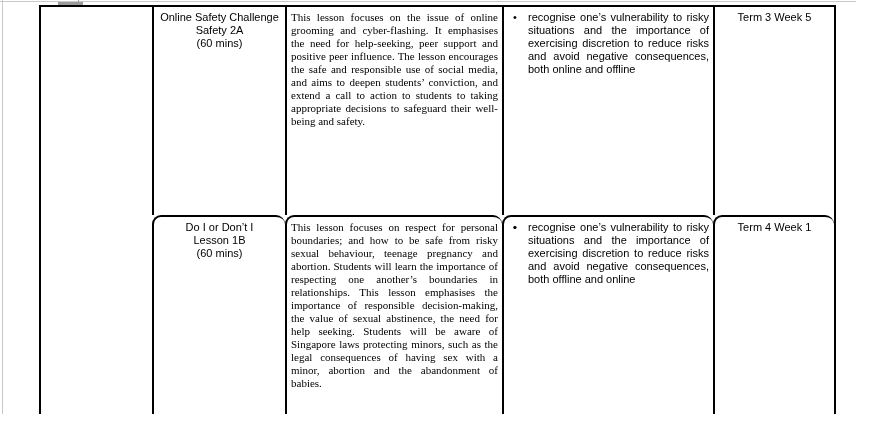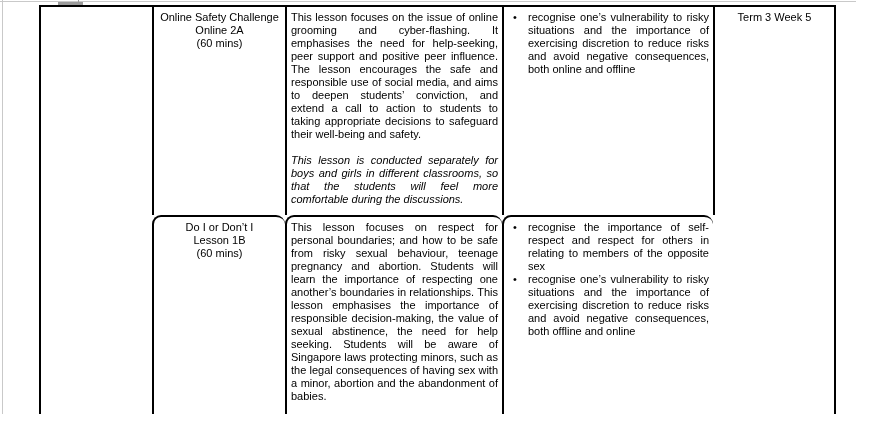--- a/index.html
+++ b/index.html
@@ -65,21 +65,21 @@
     box-sizing: border-box;
     padding: 4px 4px;
     font-size: 11px;
     line-height: 13px;
     overflow: hidden;
   }
   .c1 { grid-row: 1 / 3; }
   .bl { border-left: 2px solid #000; }
   .bt { border-top: 2px solid #000; border-radius: 9px; }
   .center { text-align: center; }
-  .justify { text-align: justify; }
+  .justify { text-align: justify; font-family: Liberation Serif, serif; }
   .italic { font-style: italic; }
   .note { margin-top: 13px; }
   .bullet {
     position: relative;
     padding-left: 20px;
     text-align: justify;
   }
   .bullet .dot {
     position: absolute;
     left: 5px; top: 0;
@@ -95,27 +95,26 @@
   <div class="remnant-bar"></div>
   <div class="remnant-tick"></div>
   <div class="next-tick"></div>
 
   <div class="table">
 
     <div class="cell c1"></div>
 
     <div class="cell bl center">
       <div>Online Safety Challenge</div>
-      <div>Online 2A</div>
+      <div>Safety 2A</div>
       <div>(60 mins)</div>
     </div>
 
     <div class="cell bl justify">
       <div>This lesson focuses on the issue of online grooming and cyber-flashing. It emphasises the need for help-seeking, peer support and positive peer influence. The lesson encourages the safe and responsible use of social media, and aims to deepen students’ conviction, and extend a call to action to students to taking appropriate decisions to safeguard their well-being and safety.</div>
-      <div class="note italic">This lesson is conducted separately for boys and girls in different classrooms, so that the students will feel more comfortable during the discussions.</div>
     </div>
 
     <div class="cell bl">
       <div class="bullet">
         <span class="dot">•</span>
         <span>recognise one’s vulnerability to risky situations and the importance of exercising discretion to reduce risks and avoid negative consequences, both online and offline</span>
       </div>
     </div>
 
     <div class="cell bl center">
@@ -128,23 +127,25 @@
       <div>(60 mins)</div>
     </div>
 
     <div class="cell bl bt justify">
       <div>This lesson focuses on respect for personal boundaries; and how to be safe from risky sexual behaviour, teenage pregnancy and abortion. Students will learn the importance of respecting one another’s boundaries in relationships. This lesson emphasises the importance of responsible decision-making, the value of sexual abstinence, the need for help seeking. Students will be aware of Singapore laws protecting minors, such as the legal consequences of having sex with a minor, abortion and the abandonment of babies.</div>
     </div>
 
     <div class="cell bl bt">
       <div class="bullet">
         <span class="dot">•</span>
-        <span>recognise the importance of self-respect and respect for others in relating to members of the opposite sex</span>
       </div>
       <div class="bullet">
         <span class="dot">•</span>
         <span>recognise one’s vulnerability to risky situations and the importance of exercising discretion to reduce risks and avoid negative consequences, both offline and online</span>
       </div>
     </div>
 
+    <div class="cell bl bt center">
+      <div>Term 4 Week 1</div>
+    </div>
 
   </div>
 </div>
 
 </body></html>

